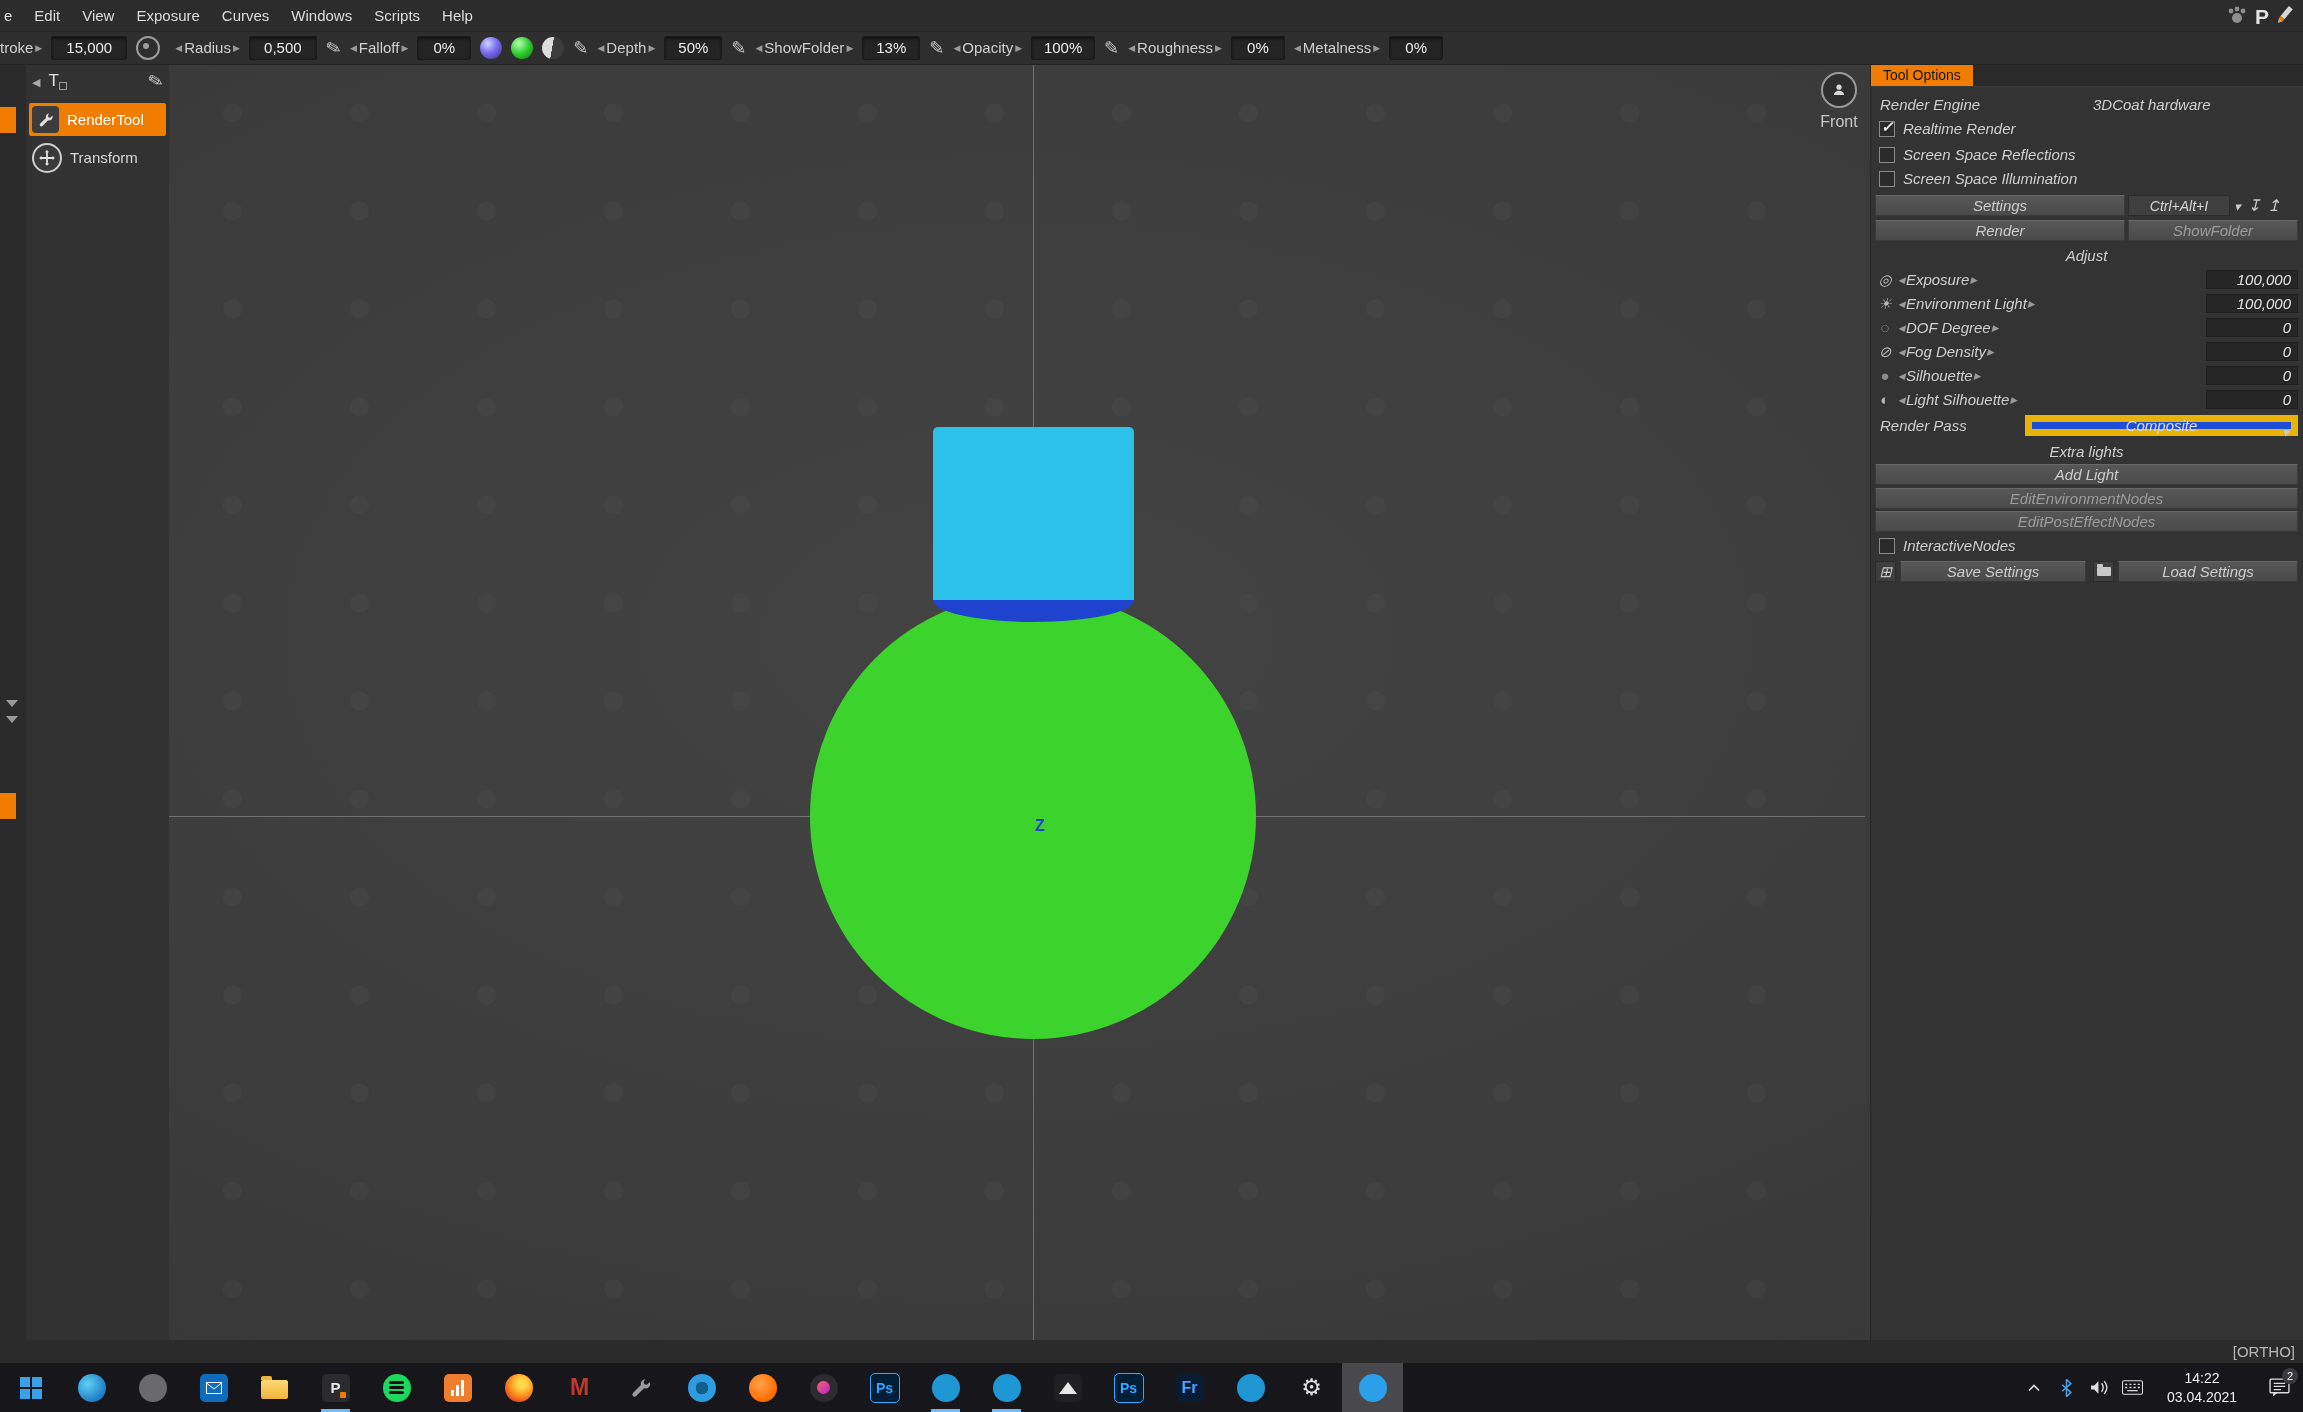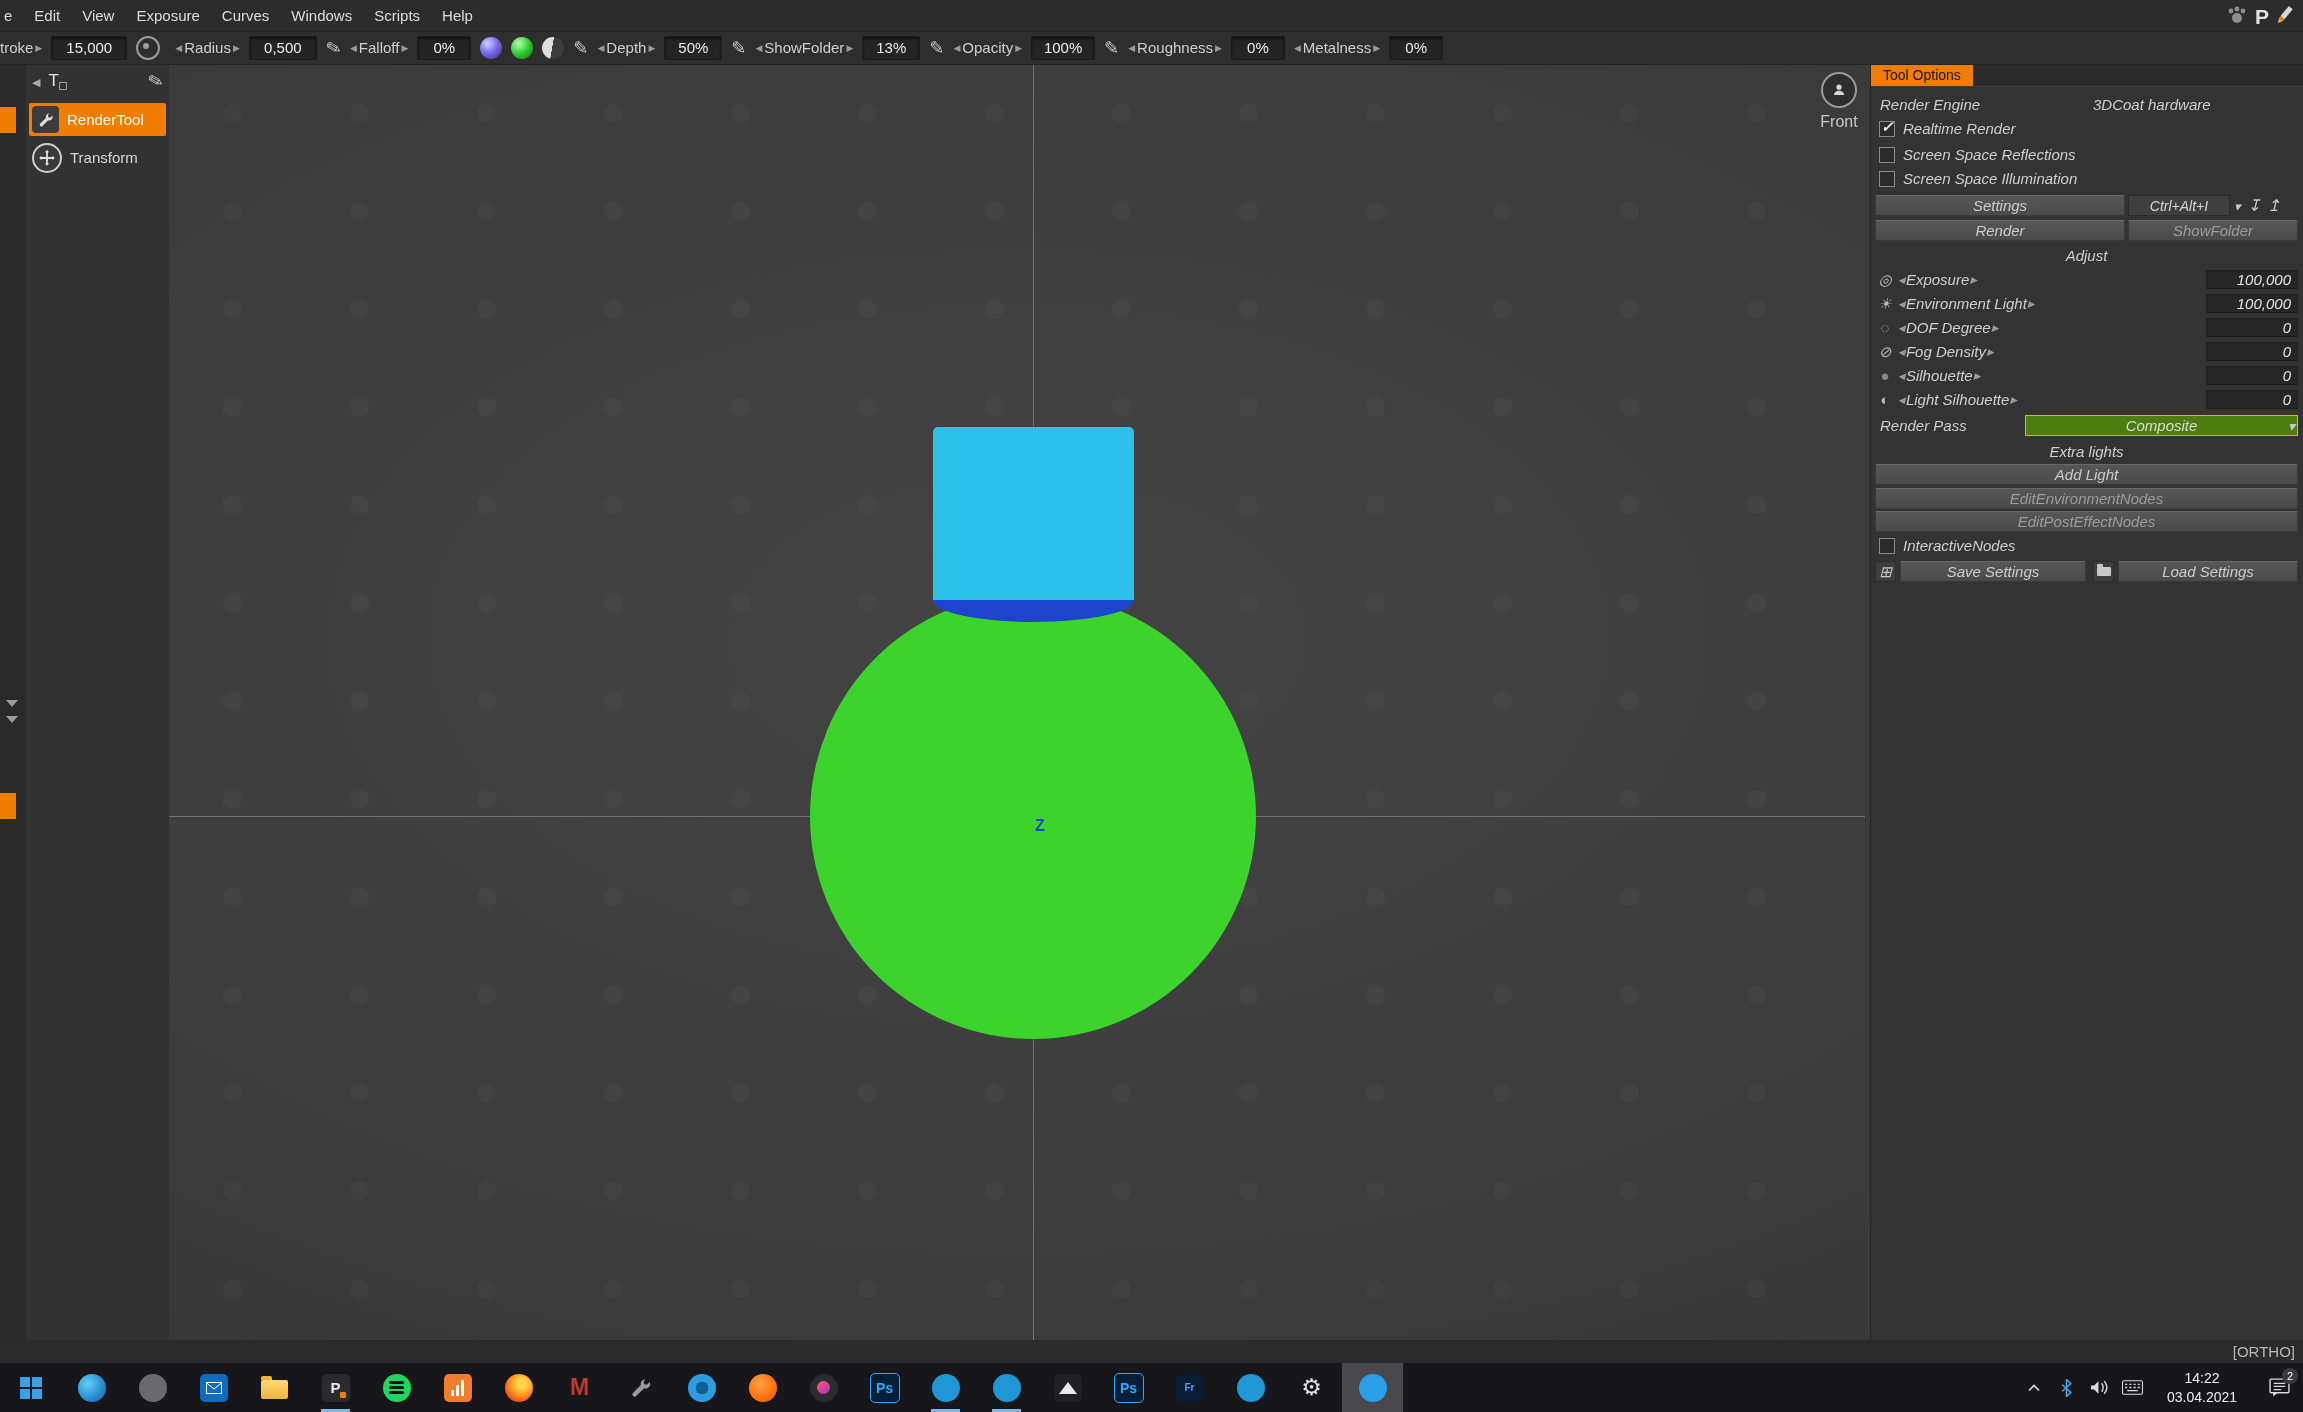--- a/index.html
+++ b/index.html
@@ -103,21 +103,21 @@
   .alabel::after{content:"▶";font-size:9px;color:#9a9a9a;margin-left:1px;}
   .gicon{width:20px;font-size:15px;color:#b8b8b8;text-align:center;flex:0 0 auto;margin-right:3px;}
   .gi-exposure::after{content:"◎";}
   .gi-envlight::after{content:"☀";}
   .gi-dof::after{content:"◌";}
   .gi-fog::after{content:"⊘";}
   .gi-sil::after{content:"●";color:#8a8a8a;}
   .gi-lightsil::after{content:"◐";}
   .pvbox{margin-left:auto;width:92px;height:19px;background:#262626;border:1px solid #1e1e1e;
          display:flex;align-items:center;justify-content:flex-end;padding:8px 6px;color:#e0e0e0;font-size:15px;box-sizing:border-box;}
-  .dropdown{position:absolute;left:150px;right:0;top:0;height:21px;background:#4d7c0f;border:1px solid #eab308;
+  .dropdown{position:absolute;left:150px;right:0;top:0;height:21px;background:#1d4ed8;border:7px solid #eab308;
             display:flex;align-items:center;justify-content:center;color:#dcdcdc;box-sizing:border-box;}
   .dropdown .dd-caret{position:absolute;right:2px;top:1px;}
   .dd-caret::after{content:"▾";font-size:14px;color:#c8c8c8;}
   .mini-box{width:21px;height:21px;background:#3e3e3e;border:1px solid #2c2c2c;display:flex;align-items:center;
             justify-content:center;color:#c8c8c8;font-size:13px;box-sizing:border-box;flex:0 0 auto;}
   .grid-glyph::after{content:"⊞";font-size:15px;}
   .folder-mini{width:14px;height:9px;background:#c8c8c8;border-radius:1px;position:relative;}
   .folder-mini::before{content:"";position:absolute;top:-3px;left:0;width:6px;height:3px;background:#c8c8c8;border-radius:1px 1px 0 0;}
 
   
@@ -130,21 +130,21 @@
   .win-logo i{background:#3aa0e8;}
   .circ28{width:28px;height:28px;border-radius:50%;}
   .sq28{width:28px;height:28px;border-radius:5px;display:flex;align-items:center;justify-content:center;position:relative;}
   .folder-glyph{width:27px;height:19px;background:linear-gradient(#ffd975,#f2b33c);border-radius:2px;position:relative;margin-top:4px;}
   .folder-glyph::before{content:"";position:absolute;top:-4px;left:0;width:11px;height:4px;background:#f2b33c;border-radius:2px 2px 0 0;}
   .sp-bars{width:15px;height:3px;background:#101010;border-radius:2px;box-shadow:0 5px 0 #101010,0 10px 0 #101010;margin-top:-10px;}
   .bars{display:flex;gap:2px;align-items:flex-end;height:16px;}
   .bars i{width:3px;background:#fff;}
   .mountain{width:0;height:0;border-left:9px solid transparent;border-right:9px solid transparent;border-bottom:12px solid #e8e8e8;}
   .ps-text{color:#31a8ff;font-weight:bold;font-size:14px;}
-  .fr-text{color:#4aa3ff;font-weight:bold;font-size:10px;}
+  .fr-text{color:#4aa3ff;font-weight:bold;font-size:16px;}
   .m-text{color:#c0392b;font-weight:bold;font-size:23px;}
   .coat-dot{position:absolute;right:4px;bottom:4px;width:6px;height:6px;background:#f07d00;border-radius:1px;}
   .tray{margin-left:auto;display:flex;align-items:center;height:100%;}
   .tray-ic{width:33px;height:49px;display:flex;align-items:center;justify-content:center;flex:0 0 auto;}
   .clock{width:106px;text-align:center;font-size:14px;color:#f0f0f0;line-height:1.3;flex:0 0 auto;}
   .notif{width:48px;height:49px;display:flex;align-items:center;justify-content:center;position:relative;flex:0 0 auto;}
   .badge{position:absolute;top:5px;right:5px;min-width:16px;height:16px;border-radius:50%;background:#3a3a3e;
          color:#fff;font-size:11px;display:flex;align-items:center;justify-content:center;}
 </style>
 </head>

